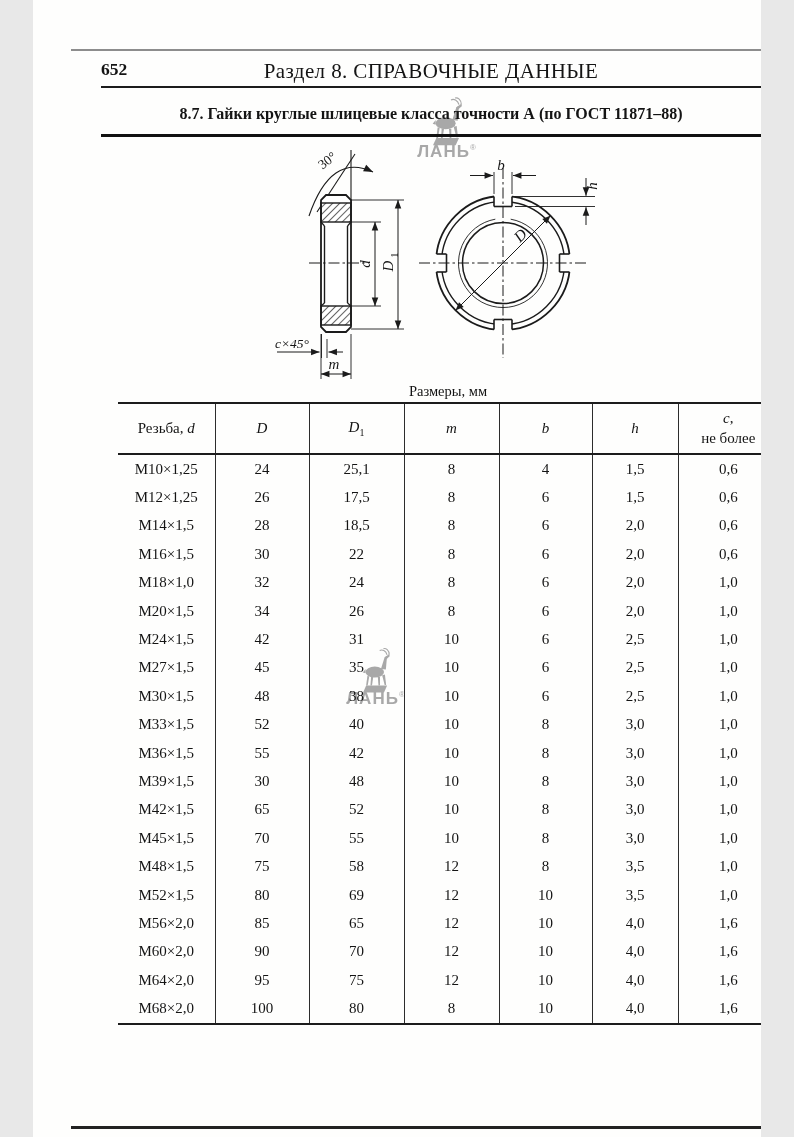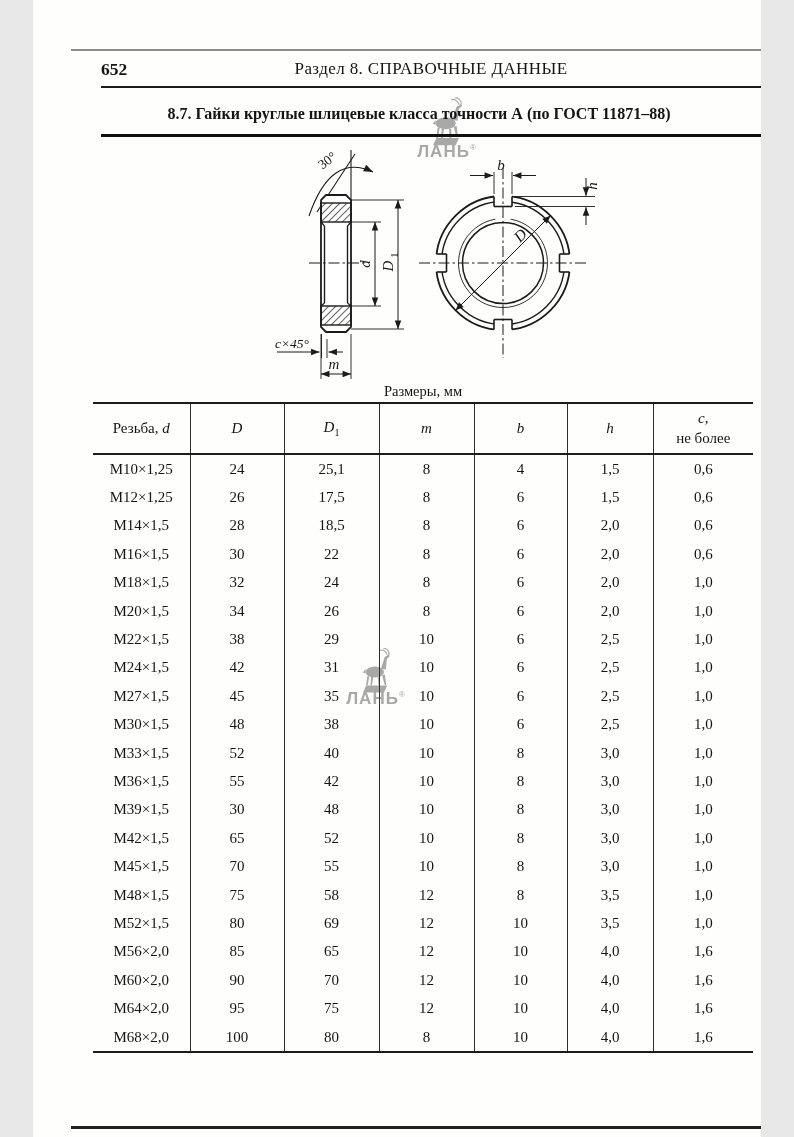--- a/index.html
+++ b/index.html
@@ -10,38 +10,38 @@
     overflow:hidden;
   }
   .rule{position:absolute;z-index:2;}
   .rule-top{left:38px;top:49px;width:718px;height:2px;background:#8d8d8d;}
   .rule-header{left:68px;top:86px;width:660px;height:2px;background:#1c1c1c;}
   .rule-title{left:68px;top:134px;width:660px;height:2.5px;background:#111;}
   .rule-bottom{left:38px;top:1126px;width:718px;height:2.5px;background:#222;}
 
   .running-header{position:absolute;top:59px;left:68px;width:660px;height:24px;z-index:2;}
   .pagenum{position:absolute;left:0;top:0;font-weight:bold;font-size:17.5px;}
-  .running-title{display:block;text-align:center;font-size:17px;letter-spacing:.4px;}
+  .running-title{display:block;text-align:center;font-size:21px;letter-spacing:.4px;}
 
   .section-title{
-    position:absolute;top:105px;left:36px;width:700px;text-align:center;
+    position:absolute;top:105px;left:48px;width:700px;text-align:center;
     font-weight:bold;font-size:16px;z-index:2;
   }
 
   .wm{position:absolute;z-index:1;display:flex;flex-direction:column;align-items:center;color:#a8a8a8;}
   .wm-top{left:382px;top:94px;width:64px;}
   .wm-mid{left:308px;top:645px;width:70px;}
   .wm-text{font-family:"Liberation Sans","DejaVu Sans",sans-serif;font-weight:bold;
     font-size:17px;letter-spacing:1px;line-height:1;margin-top:-3px;white-space:nowrap;}
   .wm-text sup{font-size:8px;font-weight:normal;}
 
   .drawing{position:absolute;left:240px;top:142px;z-index:2;}
   .drawing text{font-family:"Liberation Serif","DejaVu Serif",serif;fill:#161616;}
 
-  .table-wrap{position:absolute;left:60px;top:382px;width:660px;z-index:2;}
+  .table-wrap{position:absolute;left:85px;top:382px;width:660px;z-index:2;}
   .table-caption{text-align:center;font-size:14.5px;height:20px;line-height:18px;}
   table.dims{
     width:660px;border-collapse:collapse;table-layout:fixed;font-size:15px;
     border-top:2.5px solid #1c1c1c;border-bottom:2.5px solid #1c1c1c;
   }
   table.dims thead th{
     height:49px;font-weight:normal;border-bottom:2.5px solid #1c1c1c;
     vertical-align:middle;text-align:center;line-height:1.3;padding:0;
   }
   table.dims tbody td{height:28.4px;text-align:center;vertical-align:middle;padding:0;}
@@ -272,44 +272,35 @@
           <tr>
             <td>M16×1,5</td>
             <td>30</td>
             <td>22</td>
             <td>8</td>
             <td>6</td>
             <td>2,0</td>
             <td>0,6</td>
           </tr>
           <tr>
-            <td>M18×1,5</td>
+            <td>M18×1,0</td>
             <td>32</td>
             <td>24</td>
             <td>8</td>
             <td>6</td>
             <td>2,0</td>
             <td>1,0</td>
           </tr>
           <tr>
             <td>M20×1,5</td>
             <td>34</td>
             <td>26</td>
             <td>8</td>
             <td>6</td>
             <td>2,0</td>
-            <td>1,0</td>
-          </tr>
-          <tr>
-            <td>M22×1,5</td>
-            <td>38</td>
-            <td>29</td>
-            <td>10</td>
-            <td>6</td>
-            <td>2,5</td>
             <td>1,0</td>
           </tr>
           <tr>
             <td>M24×1,5</td>
             <td>42</td>
             <td>31</td>
             <td>10</td>
             <td>6</td>
             <td>2,5</td>
             <td>1,0</td>

